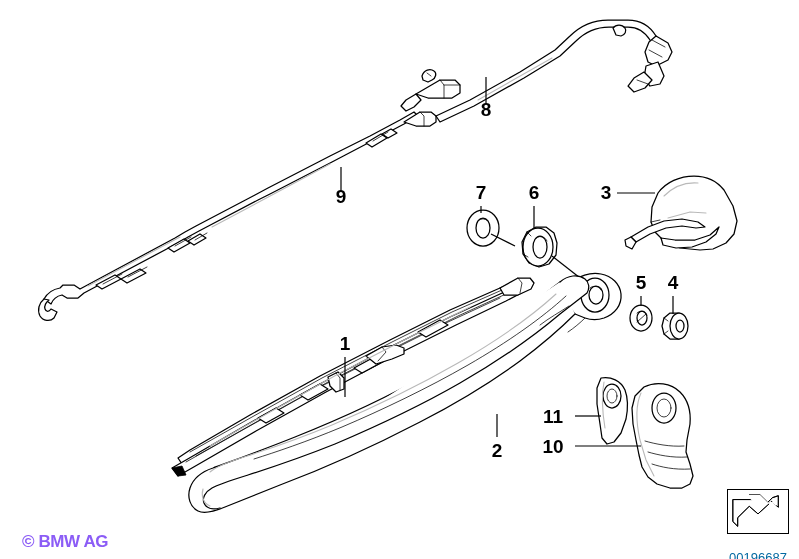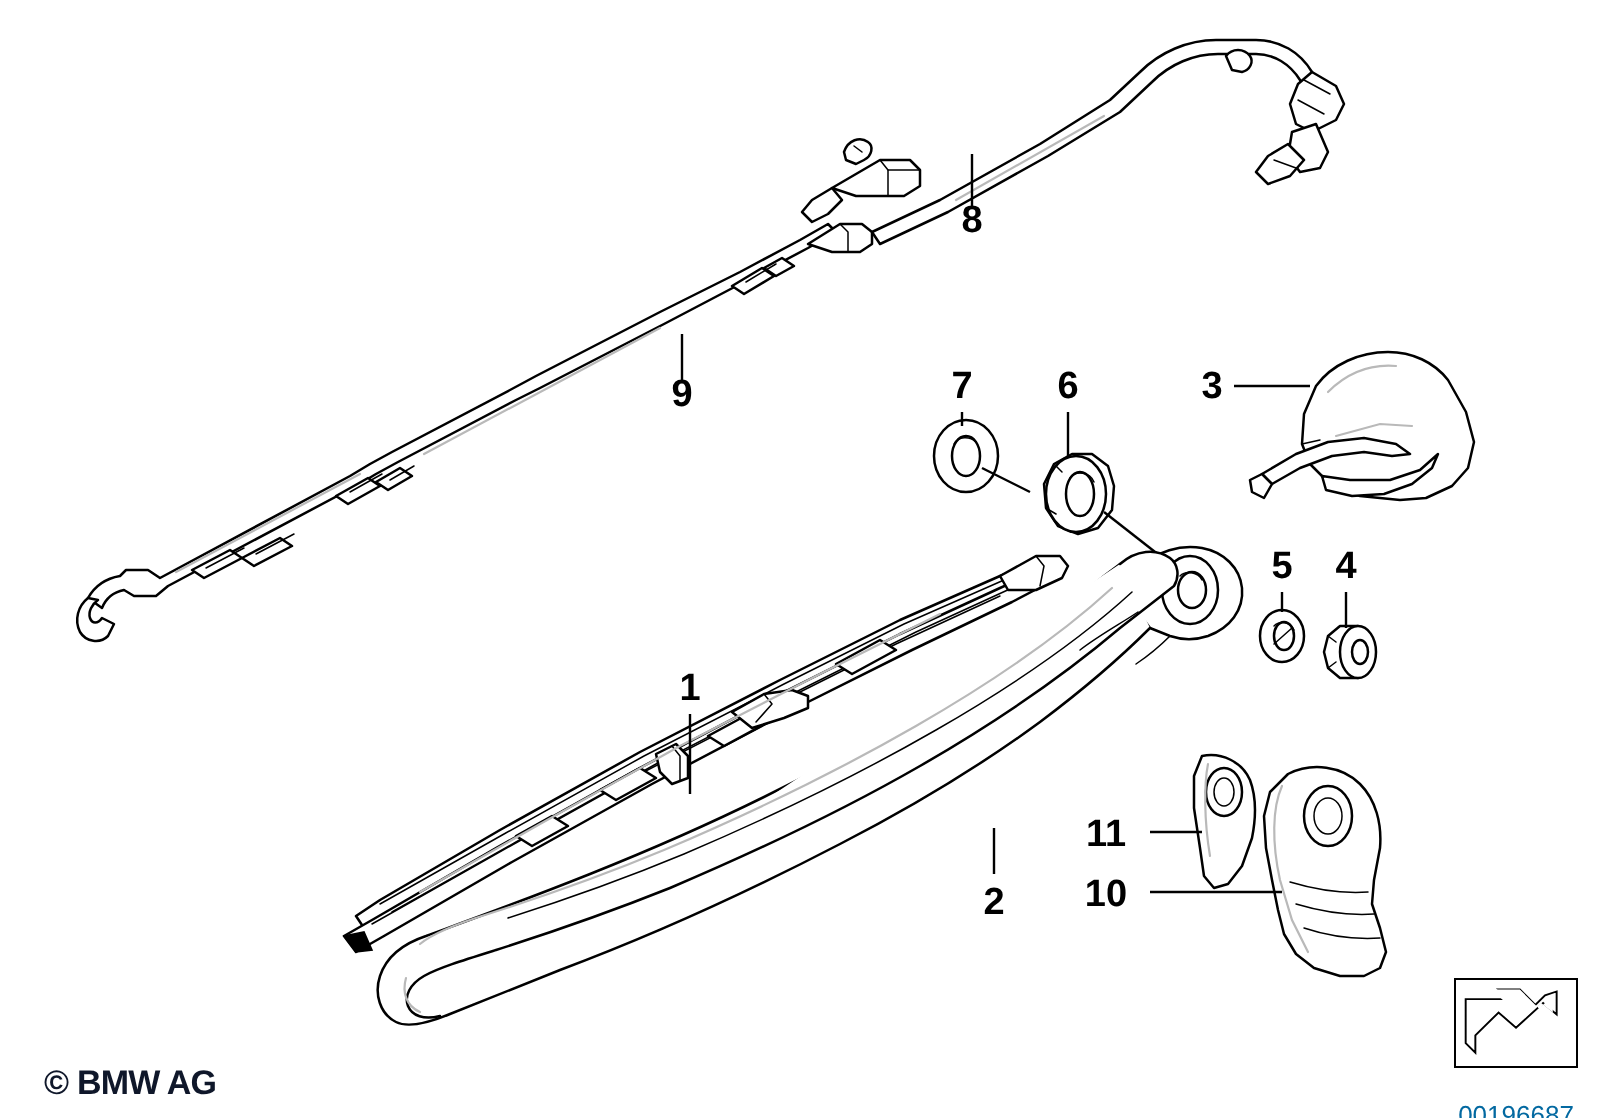--- a/index.html
+++ b/index.html
@@ -61,21 +61,21 @@
     stroke-width: 0.8;
   }
   .copyright-text {
     position: absolute;
     left: 22px;
     top: 532px;
     font-family: "Liberation Sans", sans-serif;
     font-weight: bold;
     font-size: 17px;
     letter-spacing: -0.4px;
-    color: #0f172a;
+    color: #8b5cf6;
     white-space: nowrap;
   }
   #logo-box {
     position: absolute;
     left: 727px;
     top: 489px;
     width: 62px;
     height: 45px;
     border: 1px solid #000000;
     background: #ffffff;

